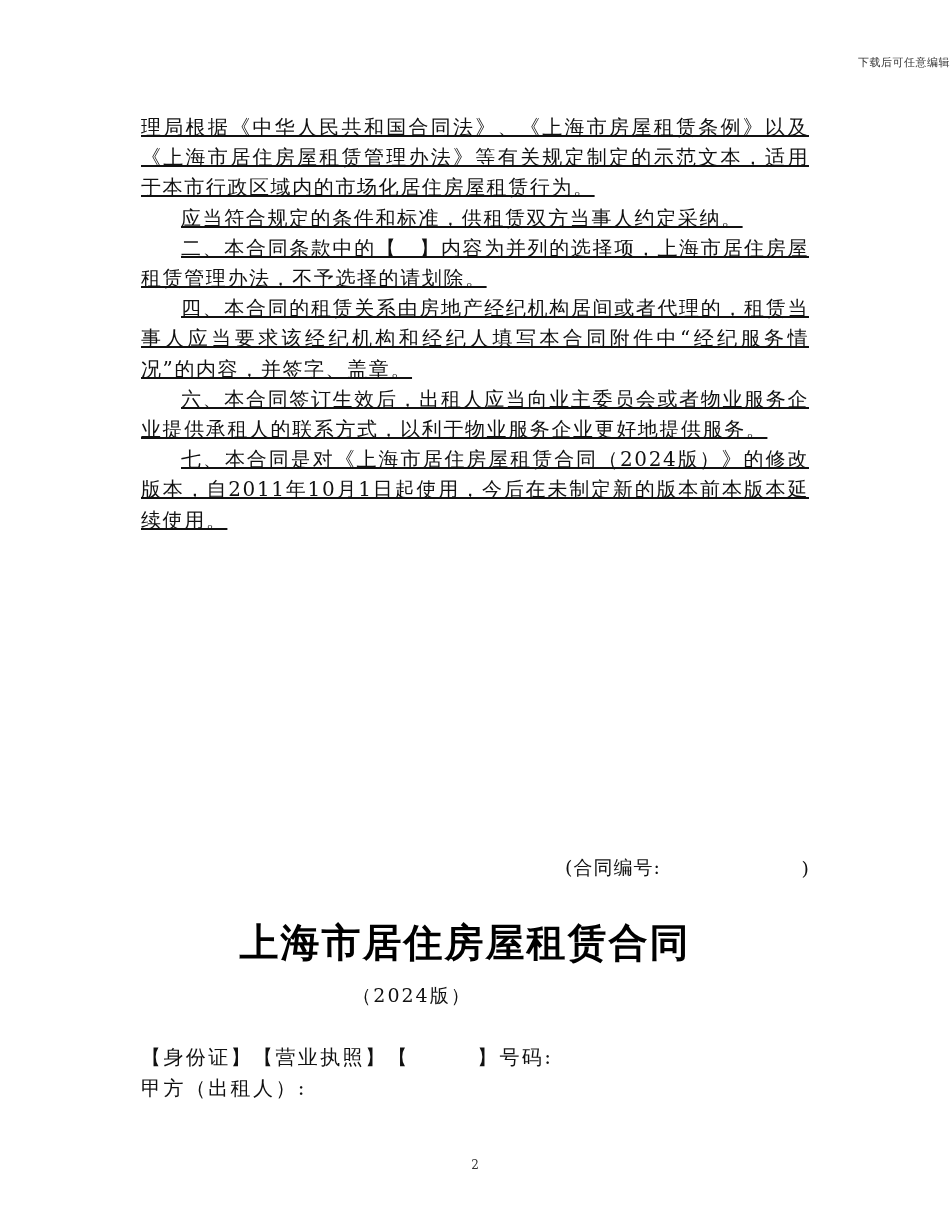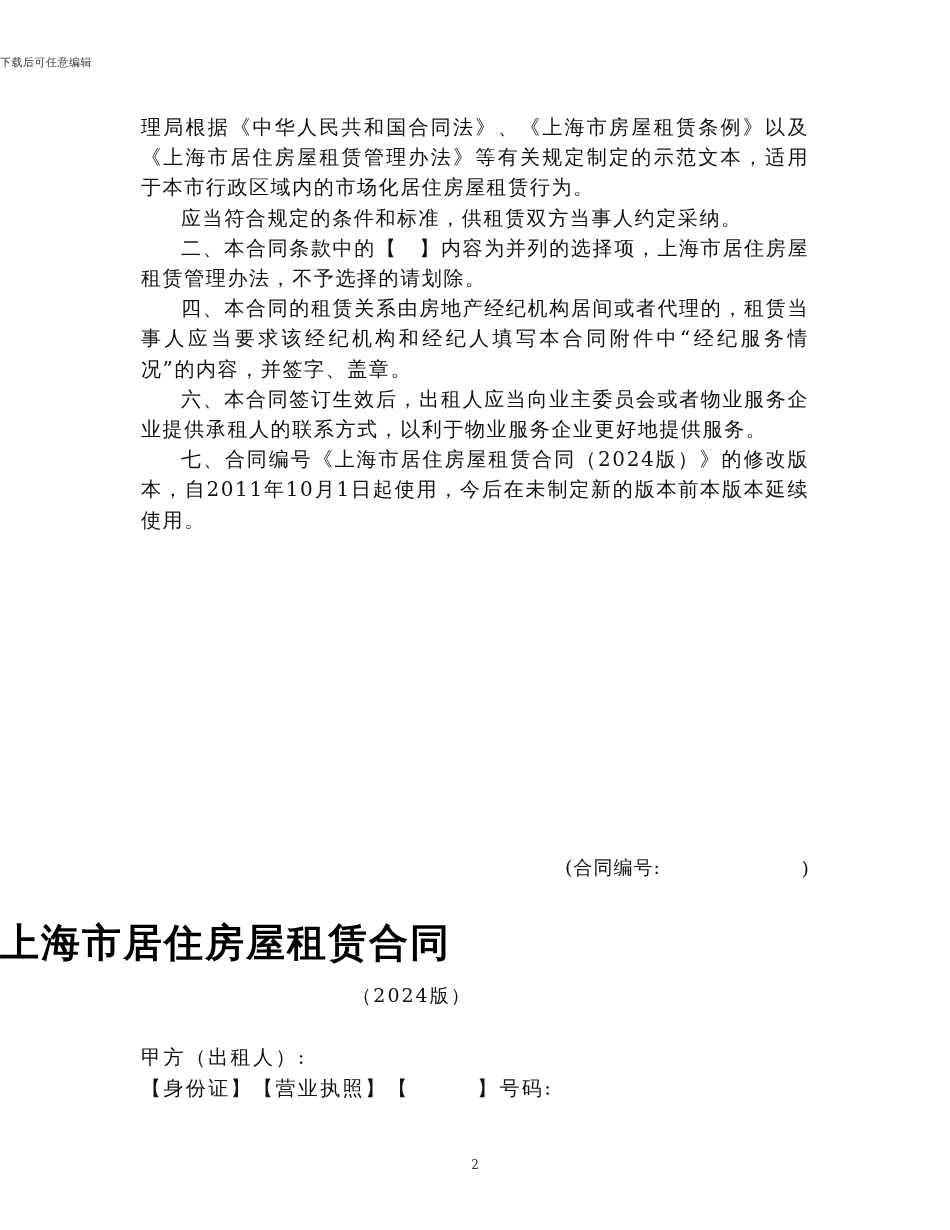--- a/index.html
+++ b/index.html
@@ -13,58 +13,60 @@
       position: relative;
       overflow: hidden;
       font-family: "DejaVu Serif", "Liberation Serif", serif;
       color: #111111;
     }
     .header-note {
       position: absolute;
       top: 55px;
       left: 0;
       width: 950px;
-      text-align: left;
+      text-align: right;
       font-size: 11px;
       color: #333333;
       letter-spacing: 0.5px;
     }
     .body-text {
       position: absolute;
       left: 141px;
       top: 112px;
       width: 668px;
       font-size: 20px;
       line-height: 30.2px;
       letter-spacing: 1.6px;
       text-align: justify;
       text-justify: inter-character;
     }
     .body-text p {
       margin: 0;
+      text-decoration: underline;
     }
     .body-text p.indent {
       text-indent: 2em;
     }
     .contract-no {
       position: absolute;
       top: 855px;
       left: 565px;
       width: 245px;
       font-size: 19px;
       letter-spacing: 1px;
       display: flex;
       justify-content: space-between;
       align-items: center;
     }
     .doc-title {
       position: absolute;
       top: 916px;
       left: 0;
       width: 930px;
+      text-align: center;
       font-family: "DejaVu Sans", "Liberation Sans", sans-serif;
       font-weight: bold;
       font-size: 39px;
       letter-spacing: 2px;
       color: #000000;
     }
     .doc-edition {
       position: absolute;
       top: 983px;
       left: 0;
@@ -99,30 +101,30 @@
 <body>
 
 <div class="header-note">下载后可任意编辑</div>
 
 <div class="body-text">
   <p>理局根据《中华人民共和国合同法》、《上海市房屋租赁条例》以及《上海市居住房屋租赁管理办法》等有关规定制定的示范文本，适用于本市行政区域内的市场化居住房屋租赁行为。</p>
   <p class="indent">应当符合规定的条件和标准，供租赁双方当事人约定采纳。</p>
   <p class="indent">二、本合同条款中的【　】内容为并列的选择项，上海市居住房屋租赁管理办法，不予选择的请划除。</p>
   <p class="indent">四、本合同的租赁关系由房地产经纪机构居间或者代理的，租赁当事人应当要求该经纪机构和经纪人填写本合同附件中“经纪服务情况”的内容，并签字、盖章。</p>
   <p class="indent">六、本合同签订生效后，出租人应当向业主委员会或者物业服务企业提供承租人的联系方式，以利于物业服务企业更好地提供服务。</p>
-  <p class="indent">七、合同编号《上海市居住房屋租赁合同（2024版）》的修改版本，自2011年10月1日起使用，今后在未制定新的版本前本版本延续使用。</p>
+  <p class="indent">七、本合同是对《上海市居住房屋租赁合同（2024版）》的修改版本，自2011年10月1日起使用，今后在未制定新的版本前本版本延续使用。</p>
 </div>
 
 <div class="contract-no">
   <span>(合同编号:</span>
   <span></span>
   <span>)</span>
 </div>
 
 <div class="doc-title">上海市居住房屋租赁合同</div>
 <div class="doc-edition">（2024版）</div>
 
 <div class="party-block">
+  <span class="line">【身份证】【营业执照】【　　　】号码:</span>
   <span class="line">甲方（出租人）:</span>
-  <span class="line">【身份证】【营业执照】【　　　】号码:</span>
 </div>
 
 <div class="page-number">2</div>
 
 </body></html>

